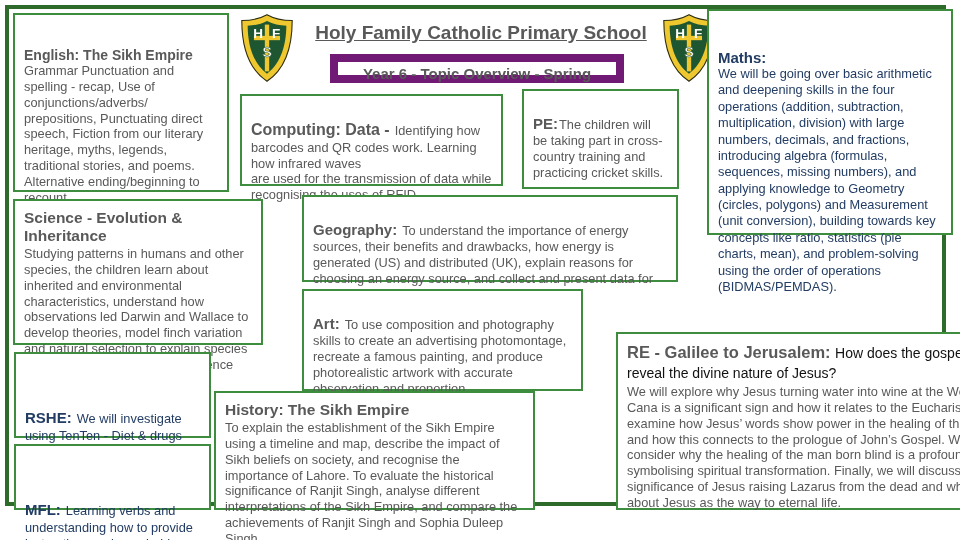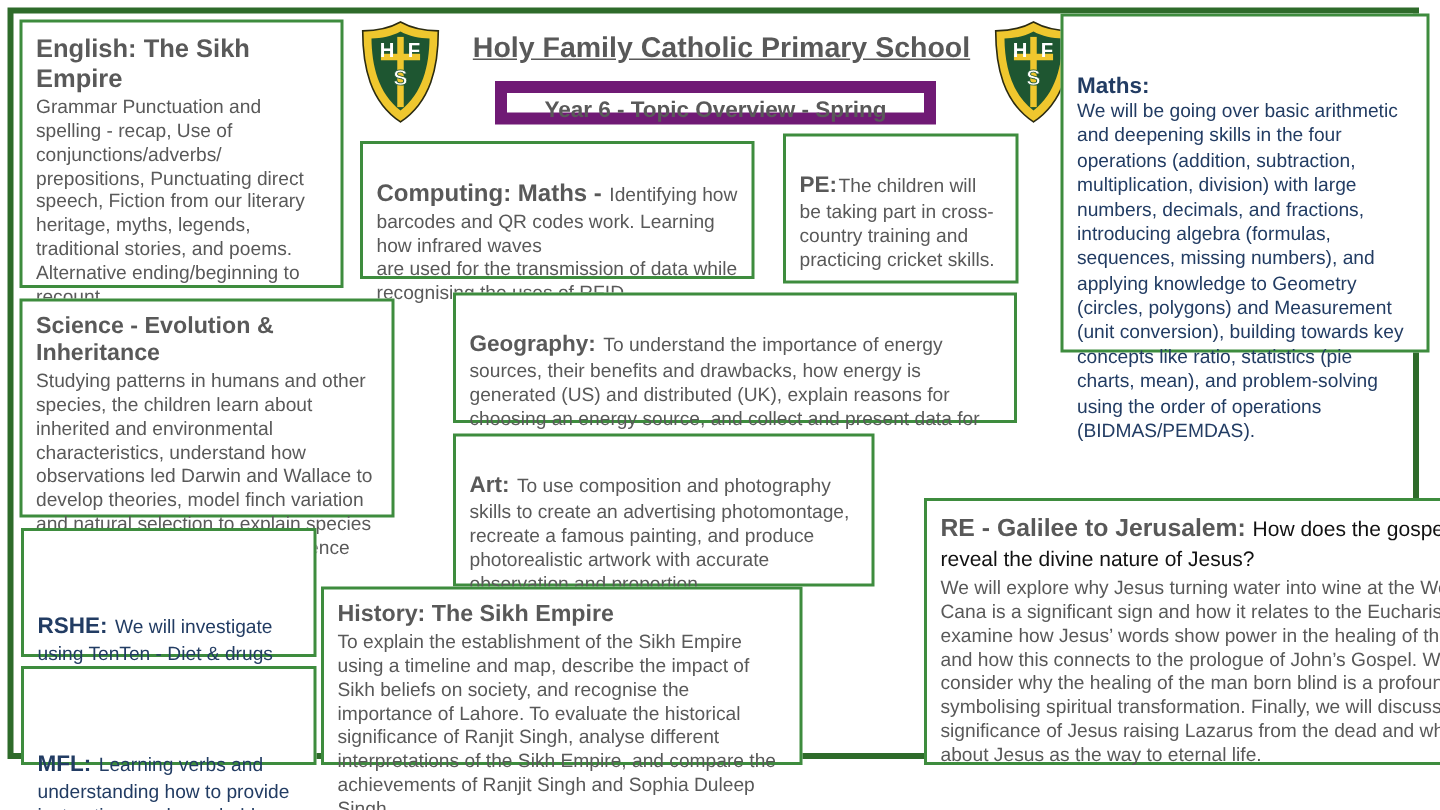--- a/index.html
+++ b/index.html
@@ -8,21 +8,21 @@
   .frame { position:absolute; left:5px; top:5px; width:941px; height:501px;
            border:4px solid #2E6B2A; box-sizing:border-box; }
   .box { position:absolute; background:#fff; border:2px solid #3E8C3E;
          box-sizing:border-box; color:#595959; }
   .pad { padding:8px 9px; }
   .body { font-size:12.8px; line-height:1.24; white-space:pre-line; }
   .t-block { font-weight:bold; }
   .t-inline { font-weight:bold; margin-right:5px; }
   .t-tight { font-weight:bold; margin-right:1px; }
   .navy { color:#223C63;margin-top:30px; }
-  .eng-title { font-size:17px; }
+  .eng-title { font-size:14px;margin-top:24px; }
   .sci-title { font-size:15.5px; margin-bottom:1px; }
   .his-title { font-size:15.5px; margin-bottom:1px; }
   .re-title { font-size:16.5px; color:#595959; font-weight:bold; }
   .re-question { font-size:14px; color:#111111; }
   .fs15 { font-size:15px; }
   .fs16 { font-size:16px; }
   .header-title { position:absolute; left:296px; top:22px; width:370px; text-align:center;
                   font-size:19px; font-weight:bold; color:#595959; text-decoration:underline; }
   .year-banner { position:absolute; left:330px; top:54px; width:294px; height:29px;
                  border:8px solid #701a75; box-sizing:border-box; text-align:center;
@@ -86,21 +86,21 @@
 
   <div class="box b-maths">
     <div class="pad navy">
       <div class="t-block fs15">Maths:</div>
       <div class="body">We will be going over basic arithmetic and deepening skills in the four operations (addition, subtraction, multiplication, division) with large numbers, decimals, and fractions, introducing algebra (formulas, sequences, missing numbers), and applying knowledge to Geometry (circles, polygons) and Measurement (unit conversion), building towards key concepts like ratio, statistics (pie charts, mean), and problem-solving using the order of operations (BIDMAS/PEMDAS).</div>
     </div>
   </div>
 
   <div class="box b-computing">
     <div class="pad body">
-      <span class="t-inline fs16">Computing: Maths -</span><span>Identifying how barcodes and QR codes work. Learning how infrared waves
+      <span class="t-inline fs16">Computing: Data -</span><span>Identifying how barcodes and QR codes work. Learning how infrared waves
 are used for the transmission of data while recognising the uses of RFID.</span>
     </div>
   </div>
 
   <div class="box b-pe">
     <div class="pad body">
       <span class="t-tight fs15">PE:</span><span>The children will be taking part in cross-country training and practicing cricket skills.</span>
     </div>
   </div>
 

